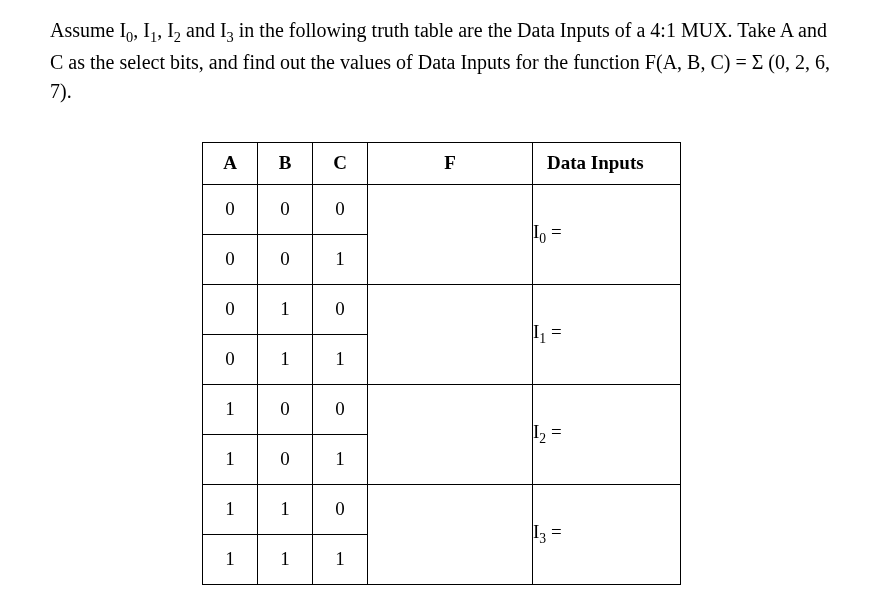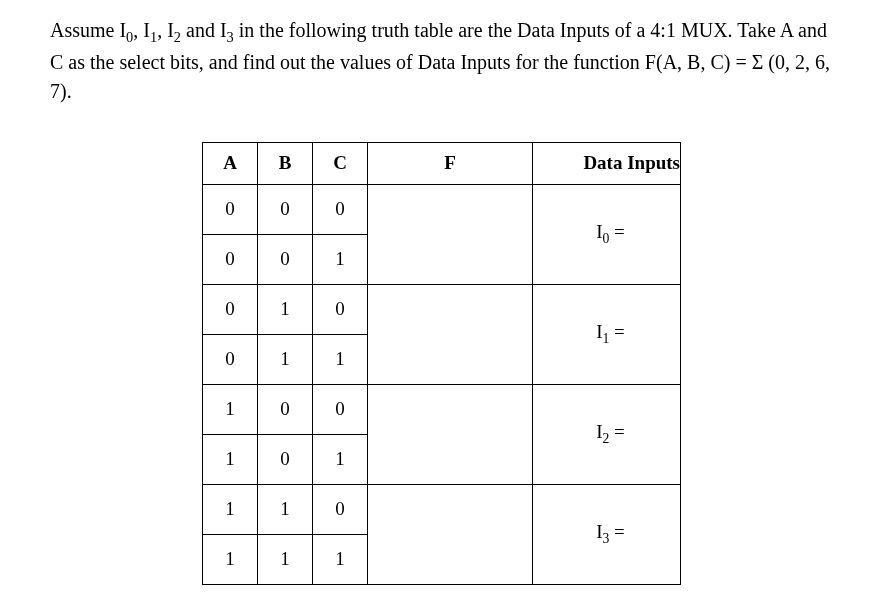--- a/index.html
+++ b/index.html
@@ -42,22 +42,21 @@
     .col-a, .col-b, .col-c {
       width: 55px;
       text-align: center;
     }
     .col-f {
       width: 165px;
       text-align: center;
     }
     .col-di {
       width: 148px;
-      text-align: center;
-      padding-left: 8px;
+      text-align: left;
     }
     td.col-di {
       vertical-align: middle;
     }
     sub {
       font-size: 0.72em;
       vertical-align: sub;
     }
   </style>
 </head>
@@ -68,21 +67,21 @@
 </div>
 
 <div class="table-wrap">
   <table>
     <thead>
       <tr>
         <th class="col-a">A</th>
         <th class="col-b">B</th>
         <th class="col-c">C</th>
         <th class="col-f">F</th>
-        <th class="col-di" style="text-align:right;padding-left:3px;">Data Inputs</th>
+        <th class="col-di" style="text-align:left;padding-left:14px;">Data Inputs</th>
       </tr>
     </thead>
     <tbody>
       <tr>
         <td class="col-a">0</td>
         <td class="col-b">0</td>
         <td class="col-c">0</td>
         <td class="col-f" rowspan="2"></td>
         <td class="col-di" rowspan="2">
           <span>I</span><sub>0</sub><span> =</span>

